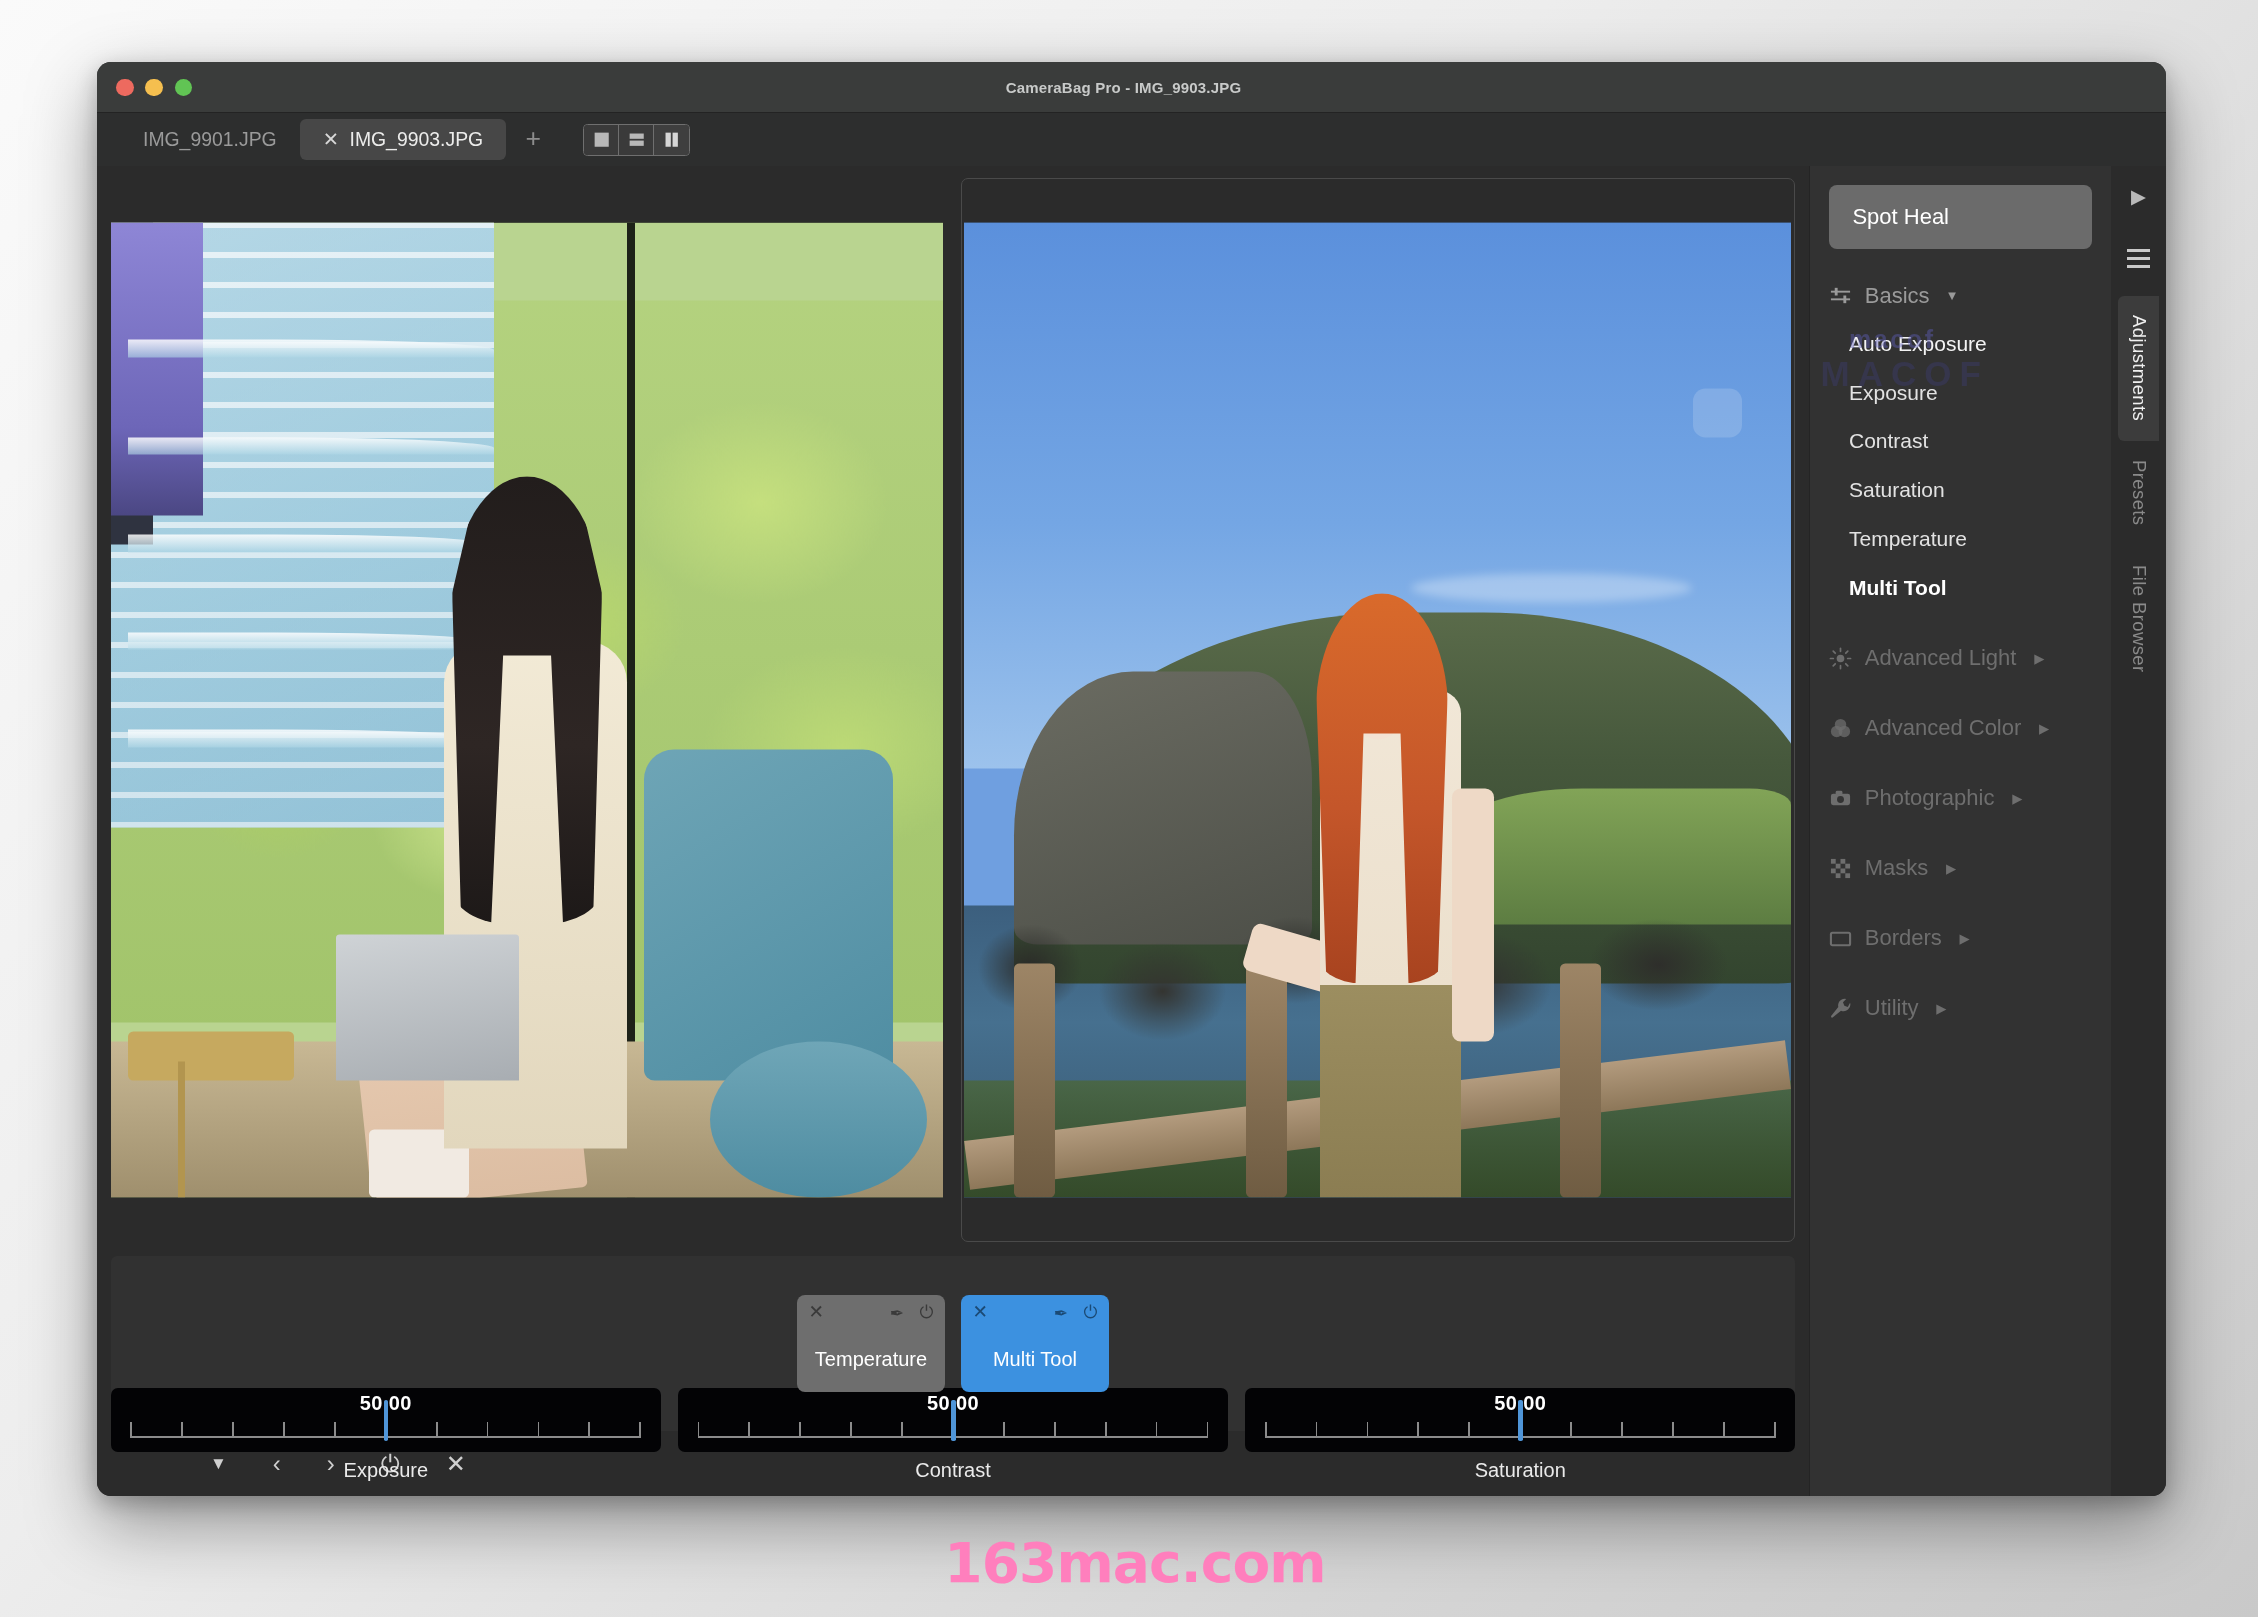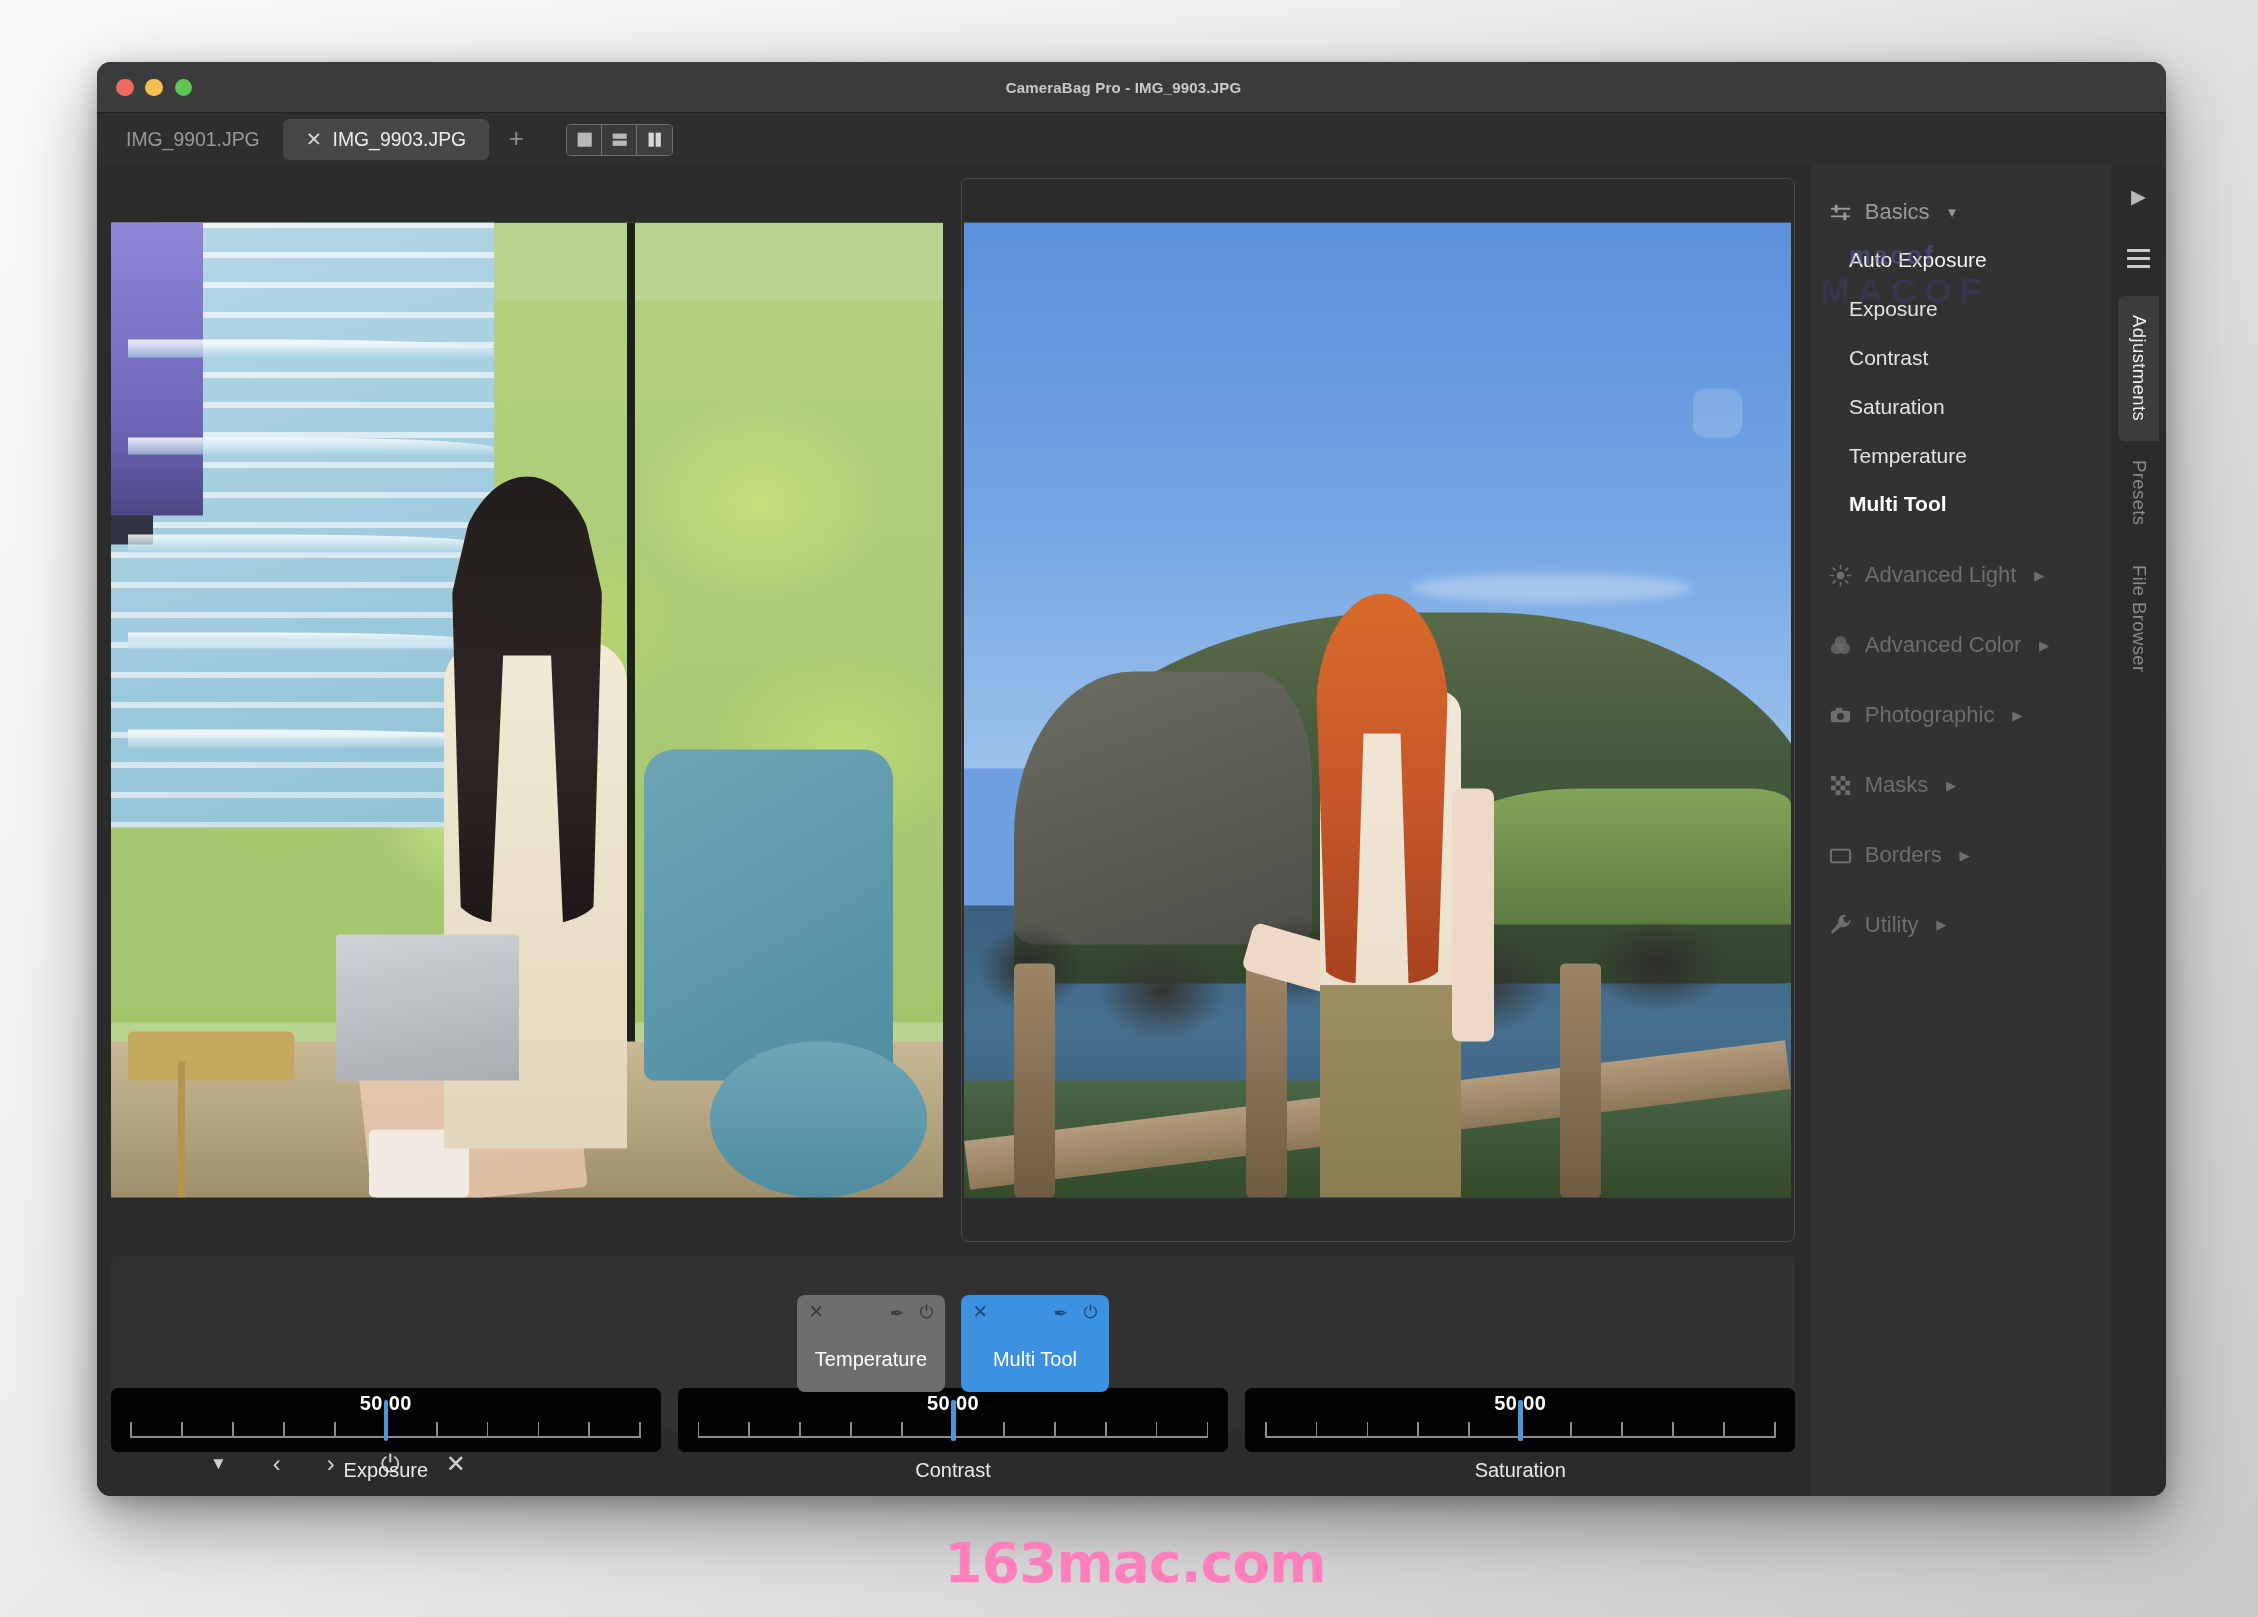--- a/index.html
+++ b/index.html
@@ -54,21 +54,21 @@
     color: #c8cac9; font-size: 15px; font-weight: bold;
     letter-spacing: 0.2px;
   }
 
   
   #tabbar {
     height: 53px;
     background: #2d2e2e;
     display: flex;
     align-items: center;
-    padding-left: 6px;
+    padding-left: 23px;
     gap: 0;
     flex: 0 0 auto;
   }
   .tab {
     height: 41px;
     display: flex; align-items: center; gap: 10.6px;
     padding: 0 23px;
     border-radius: 6.2px;
     font-size: 19.4px;
     color: #9a9a9a;
@@ -683,20 +683,23 @@
         <span class="bb-btn">‹</span>
         <span class="bb-btn">›</span>
         <span class="bb-btn">⏻</span>
         <span class="bb-btn">✕</span>
       </div>
 
     </div>
 
     <div id="right-panel">
 
+      <div class="tool-btn">
+        <span>Spot Heal</span>
+      </div>
 
       <div class="group-head">
         <svg class="gi" viewBox="0 0 24 24">
           <line x1="2" y1="8" x2="22" y2="8" stroke="#9a9a9a" stroke-width="2"></line>
           <line x1="2" y1="16" x2="22" y2="16" stroke="#9a9a9a" stroke-width="2"></line>
           <rect x="6" y="4" width="3" height="8" fill="#9a9a9a"></rect>
           <rect x="15" y="12" width="3" height="8" fill="#9a9a9a"></rect>
         </svg>
         <span>Basics</span>
         <span class="caret-d">▼</span>

